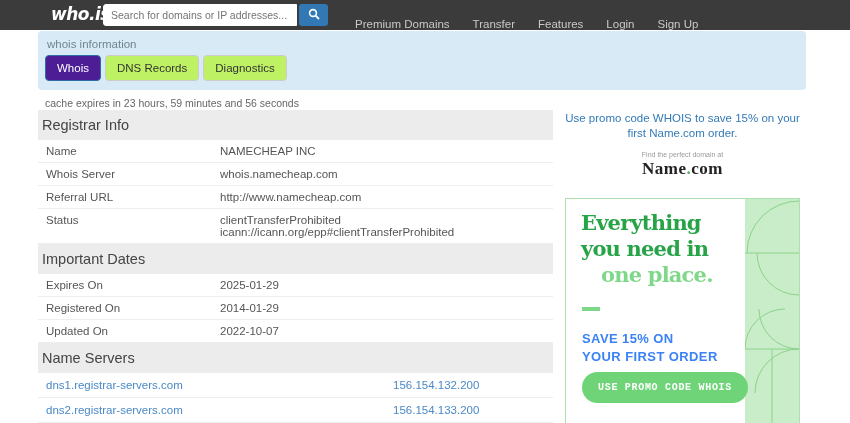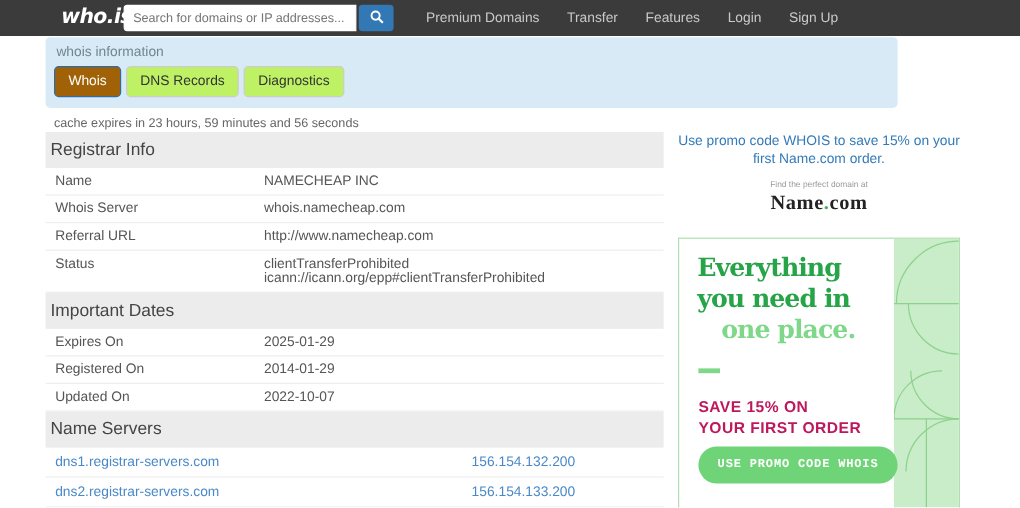--- a/index.html
+++ b/index.html
@@ -10,31 +10,31 @@
   .navbar { position:absolute; top:0; left:0; width:850px; height:30px; background:#3b3b3b; }
   .logo { position:absolute; left:51px; top:4px; color:#fff; font-style:italic; font-weight:bold;
           font-size:17px; letter-spacing:-0.5px; font-family:"DejaVu Sans", sans-serif; }
   .search-box { position:absolute; left:103px; top:4px; display:flex; }
   .search-input { width:194px; height:22px; border:1px solid #fff; border-radius:3px 0 0 3px;
                   font-size:10.5px; padding:0 7px; color:#555; outline:none;
                   font-family:"Liberation Sans", sans-serif; }
   .search-btn { width:29px; height:22px; background:#3178b5; border:none; border-radius:3px;
                 margin-left:2px; color:#fff; display:flex; align-items:center; justify-content:center;
                 cursor:pointer; }
-  .nav-items { position:absolute; left:355px; top:0; height:30px; display:flex; align-items:center; gap:23px; }
+  .nav-items { position:absolute; left:355px; top:0; height:30px; display:flex; align-items:flex-end; gap:23px; }
   .nav-item { color:#c9c9c9; font-size:11.5px; cursor:pointer; white-space:nowrap; }
 
   
-  .info-panel { position:absolute; left:38px; top:31px; width:710px; height:59px;
+  .info-panel { position:absolute; left:38px; top:31px; width:768px; height:59px;
                 background:#d7eaf6; border-radius:4px; }
   .info-title { position:absolute; left:9px; top:7px; font-size:11.5px; color:#70868f; }
   .tabs { position:absolute; left:7px; top:24px; display:flex; gap:4px; }
   .tab { font-size:11.5px; padding:6px 11px; border-radius:4px; border:1px solid #ccc;
          background:#bef264; color:#333; cursor:pointer; }
-  .tab.active { background:#a16207; border-color:#2e6da4; color:#fff; }
+  .tab.active { background:#4c1d95; border-color:#2e6da4; color:#fff; }
 
   .cache-notice { position:absolute; left:45px; top:97px; font-size:10.5px; color:#666; }
 
   
   .main-table { position:absolute; left:38px; top:110px; width:515px; }
   .section-header { background:#ececec; padding:7px 4px; font-size:14.5px; color:#444; }
   .trow { display:flex; border-bottom:1px solid #eee; padding:5px 8px; font-size:11.5px;
           color:#555; align-items:flex-start; }
   .trow-label { width:174px; flex-shrink:0; }
   .trow-value { flex:1; }
@@ -53,21 +53,21 @@
   .ad-logo .dot { color:#4caf50; }
 
   .ad-box { position:absolute; left:565px; top:198px; width:235px; height:264px;
             background:#fff; border:1px solid #aedfae; cursor:pointer; }
   .ad-headline { position:absolute; left:15px; top:11px; font-family:"DejaVu Serif", serif;
                  font-weight:bold; font-size:21px; line-height:26px; color:#27a348;
                  letter-spacing:-0.8px; }
   .ad-headline .light { color:#7fd88a;margin-left:20px; }
   .ad-dash { position:absolute; left:16px; top:108px; width:18px; height:4px; background:#7fd88a; }
   .ad-offer { position:absolute; left:16px; top:131px; font-size:13px; font-weight:bold;
-              color:#be185d; line-height:18px; letter-spacing:0.4px; }
+              color:#3b82f6; line-height:18px; letter-spacing:0.4px; }
   .ad-button { position:absolute; left:16px; top:173px; background:#6fd478; color:#fff;
                font-size:10px; font-weight:bold; letter-spacing:0.7px; padding:10px 16px;
                border-radius:16px; border:none; cursor:pointer;
                font-family:Liberation Mono, monospace; }
   .ad-pattern { position:absolute; right:0; top:0; width:54px; height:224px; background:#c9ecc9; }
 </style>
 </head>
 <body>
 
 <div class="navbar">

